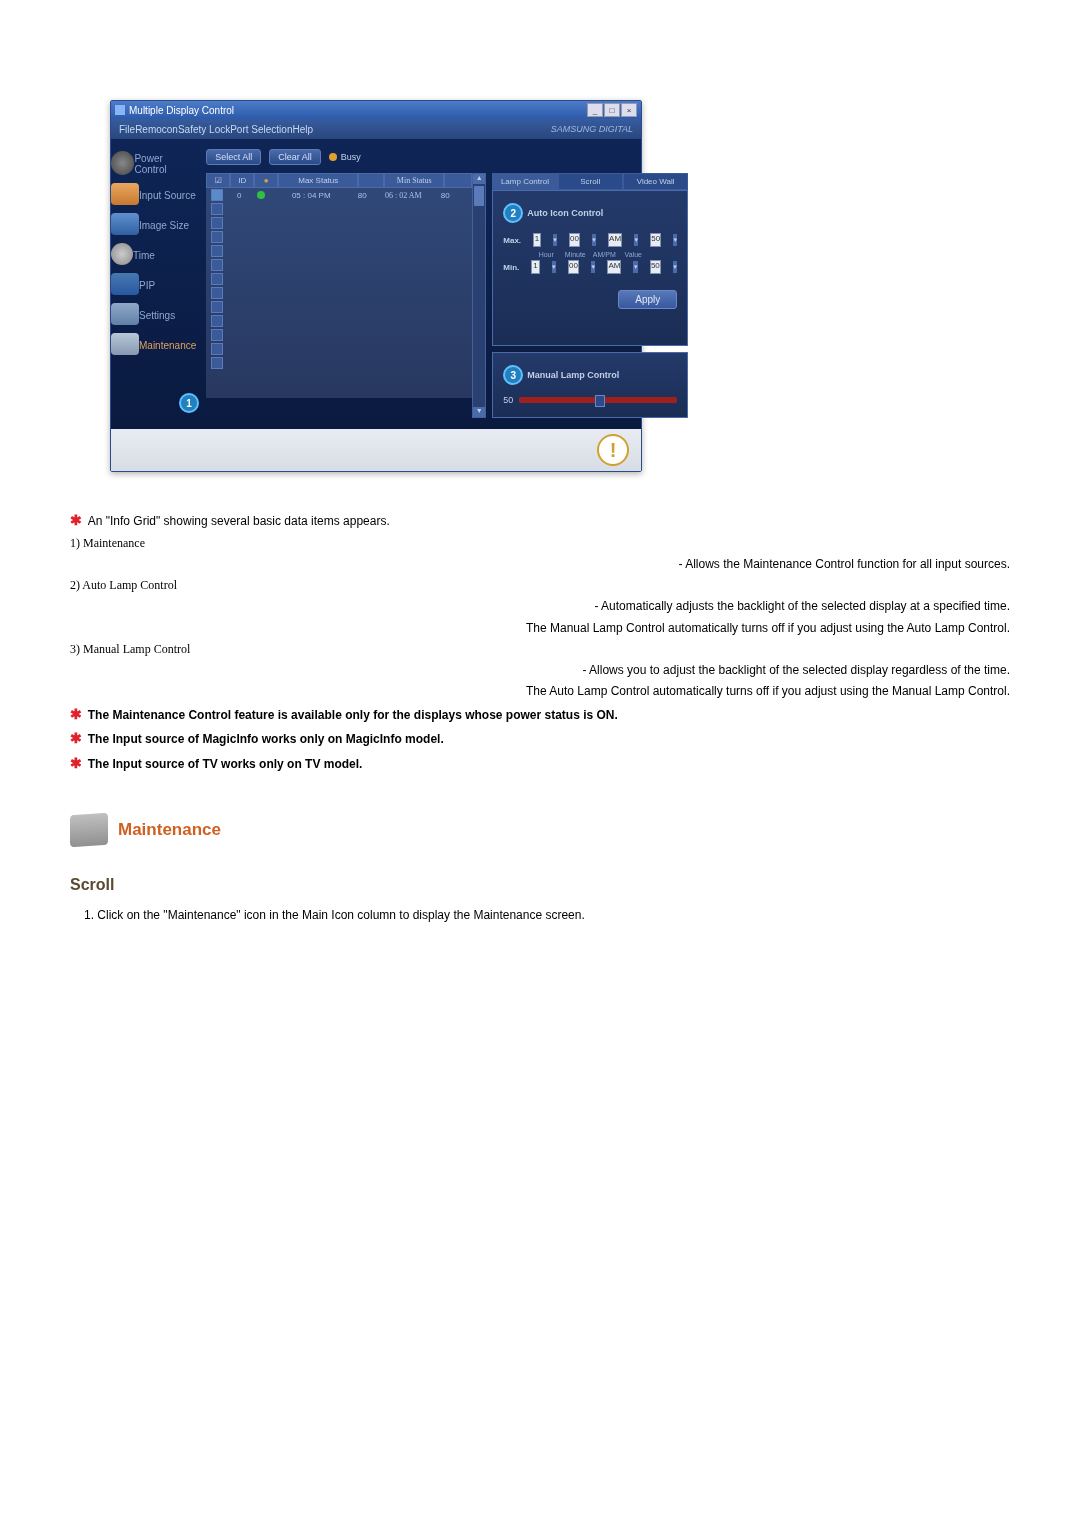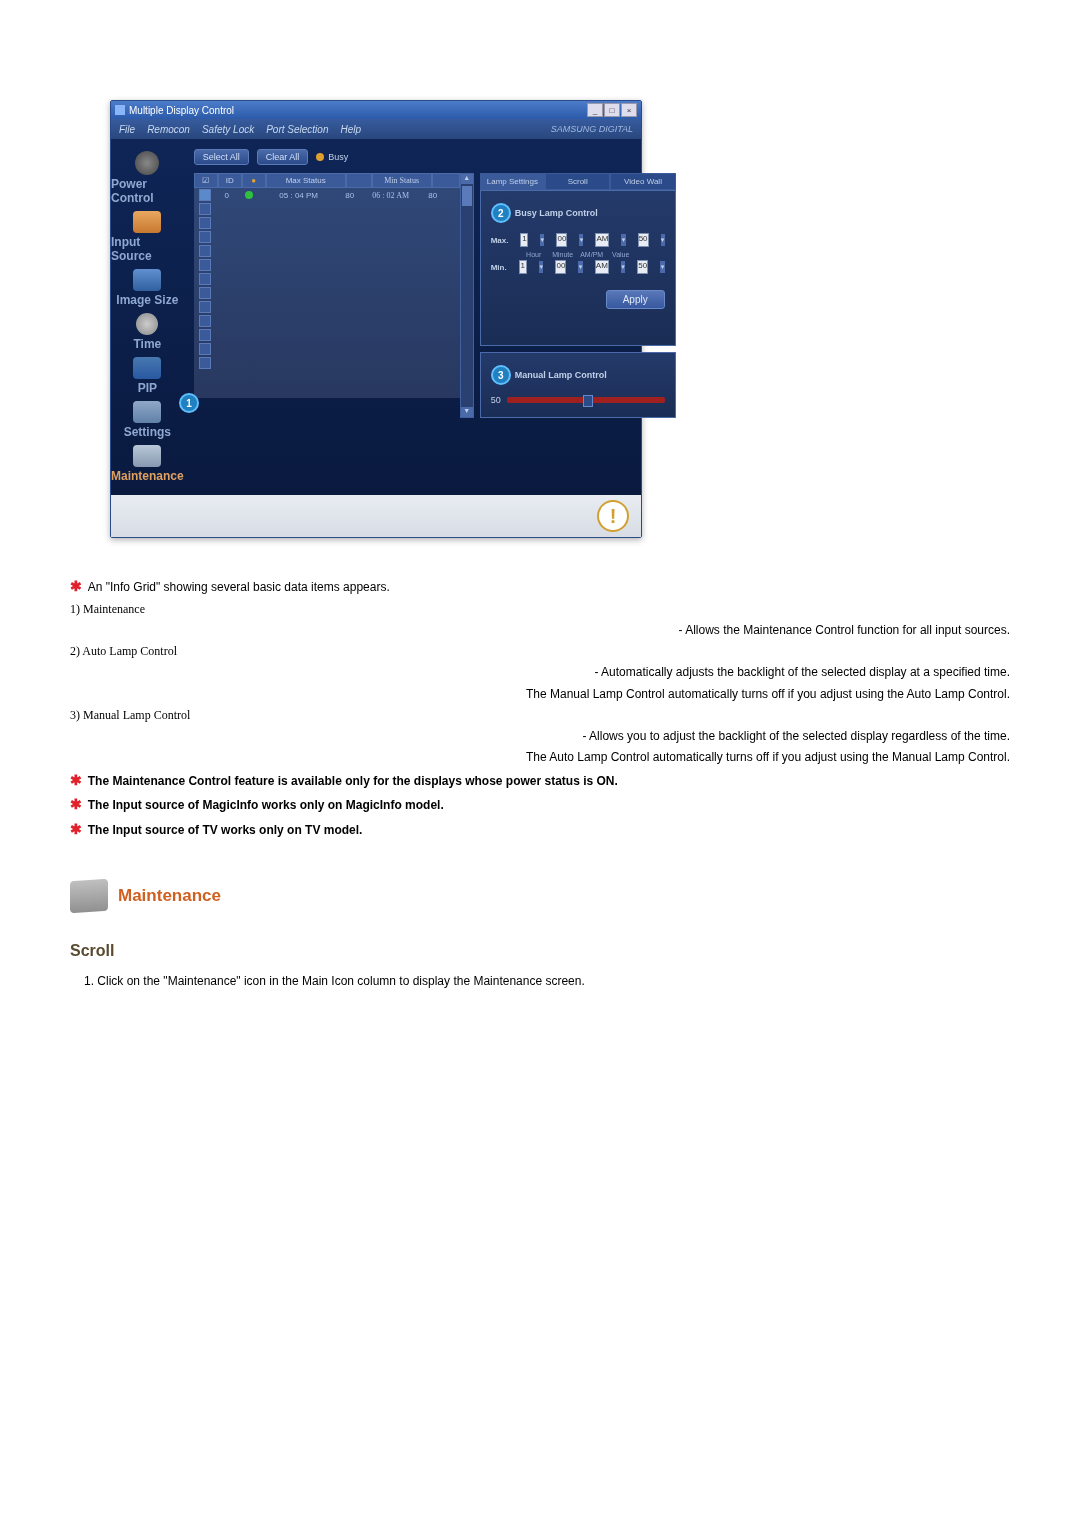--- a/index.html
+++ b/index.html
@@ -66,22 +66,20 @@
   height: 20px;
   display: flex;
   align-items: center;
   justify-content: space-between;
   padding: 0 8px;
   color: #c8d9f0;
   font-size: 10px;
 }
 .menu-items {
   display: flex;
-  gap: 12px;
-  font-style: italic;
 }
 .menu-items span {
   cursor: default;
 }
 .logo {
   font-size: 9px;
   color: #a0b8e0;
   font-style: italic;
 }
 .workspace {
@@ -92,28 +90,26 @@
 .sidebar {
   width: 90px;
   padding: 10px 0;
   display: flex;
   flex-direction: column;
   align-items: center;
   gap: 2px;
 }
 .side-item {
   display: flex;
-  flex-direction: column;
   align-items: center;
   color: #8fa8d0;
-  font-size: 12px;
+  font-size: 10px;
   width: 100%;
   padding: 2px 0;
   position: relative;
-  font-weight: bold;
 }
 .side-item.active {
   color: #e0a060;
 }
 .side-icon {
   width: 28px;
   height: 22px;
   background: linear-gradient(to bottom, #a8b8d0, #6880a0);
   border-radius: 4px;
   margin-bottom: 2px;
@@ -607,28 +603,28 @@
               </div>
               <div class="scrollbar-vert">
                 <div class="scroll-arrow">▲</div>
                 <div class="scroll-thumb"></div>
                 <div class="scroll-arrow" style="position:absolute;bottom:0;left:0;right:0">▼</div>
               </div>
             </div>
 
             <div class="right-panel">
               <div class="tabs">
-                <div class="tab active">Lamp Settings</div>
+                <div class="tab active">Lamp Control</div>
                 <div class="tab">Scroll</div>
                 <div class="tab">Video Wall</div>
               </div>
               <div class="panel-body">
                 <div class="panel-section-title">
                   <span class="annot-circle">2</span>
-                  <span>Busy Lamp Control</span>
+                  <span>Auto Icon Control</span>
                 </div>
                 <div class="lamp-row">
                   <span class="lbl">Max.</span>
                   <div class="inp-box">1</div>
                   <div class="drop-btn">▾</div>
                   <div class="inp-box">00</div>
                   <div class="drop-btn">▾</div>
                   <div class="inp-box" style="width:18px">AM</div>
                   <div class="drop-btn">▾</div>
                   <div class="inp-box">50</div>

